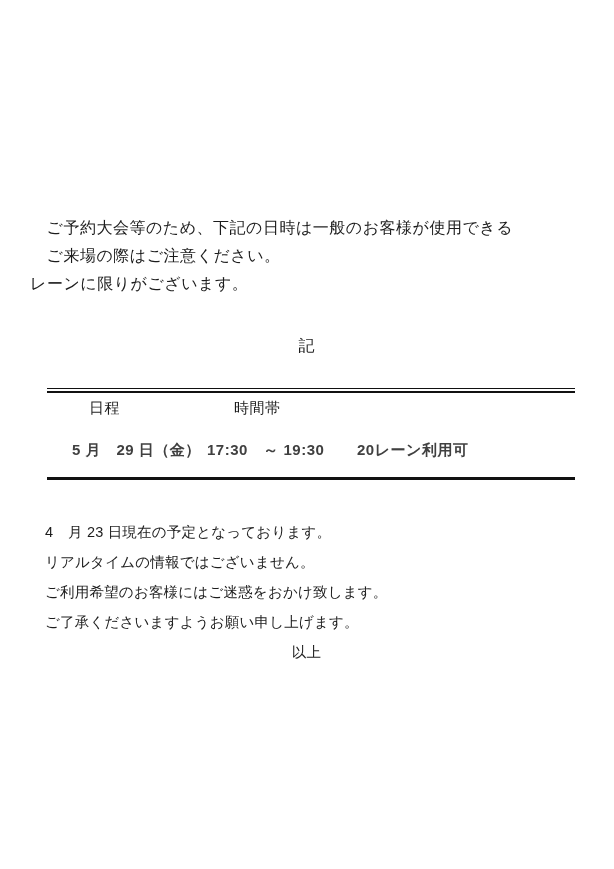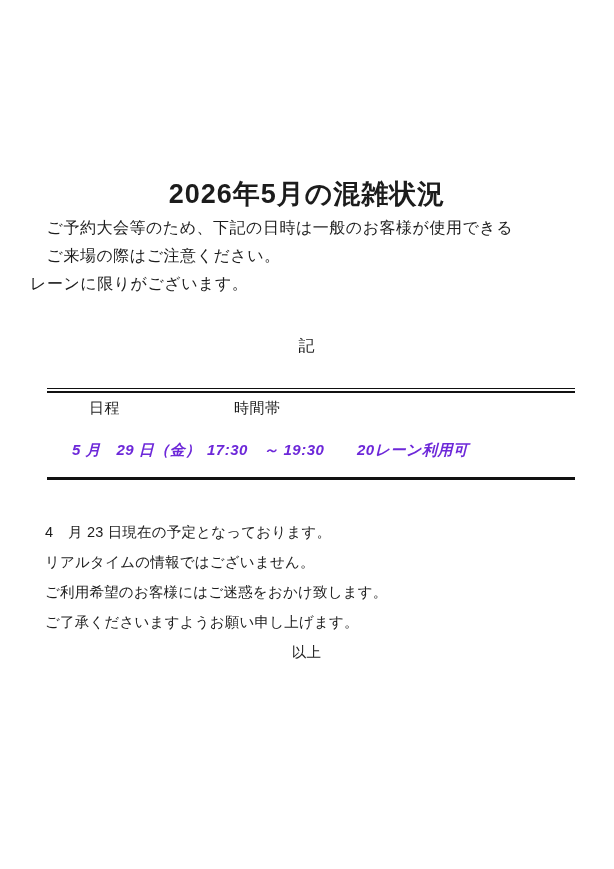--- a/index.html
+++ b/index.html
@@ -58,22 +58,21 @@
   .tbl-cell {
     position: absolute;
     font-size: 15px;
     white-space: nowrap;
     letter-spacing: 0.5px;
   }
   .tbl-head { top: 399px; color: #1c1c1c; margin-left: 27px; }
   .tbl-data {
     top: 441px;
     font-weight: 700;
-    color: #6d28d9;
-    font-style: italic;
+    color: #404040;
   }
   .col-date  { left: 62px; }
   .col-time  { left: 207px; }
   .col-lanes { left: 355px; }
   .col-date-data  { left: 72px; }
   .col-time-data  { left: 207px; }
   .col-lanes-data { left: 357px; }
   .notes {
     position: absolute;
     top: 517px;
@@ -86,21 +85,20 @@
   .notes div { white-space: nowrap; }
   .closing-line {
     text-align: center;
   }
 </style>
 </head>
 <body>
 
 <div class="page">
 
-  <h1 class="doc-title">2026年5月の混雑状況</h1>
 
   <div class="intro">
     <div>　ご予約大会等のため、下記の日時は一般のお客様が使用できる</div>
     <div>　ご来場の際はご注意ください。</div>
     <div>レーンに限りがございます。</div>
   </div>
 
   <div class="record-marker">記</div>
 
   <div class="rule rule-top-thin"></div>

